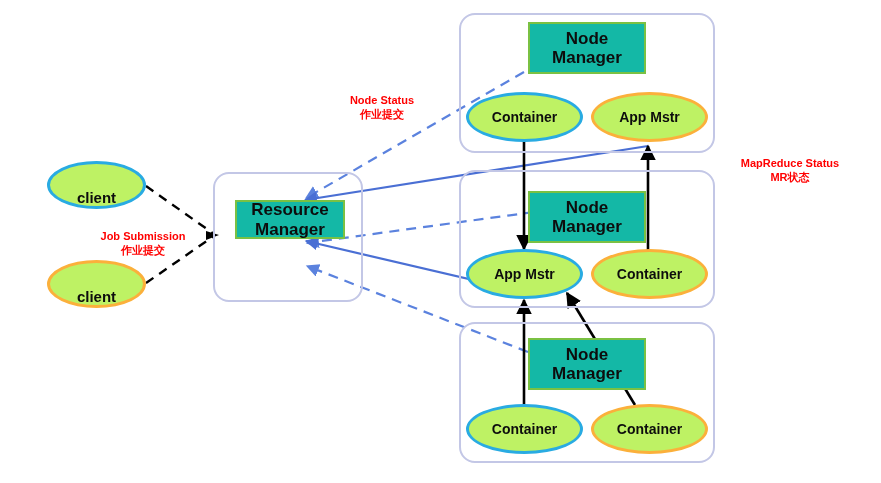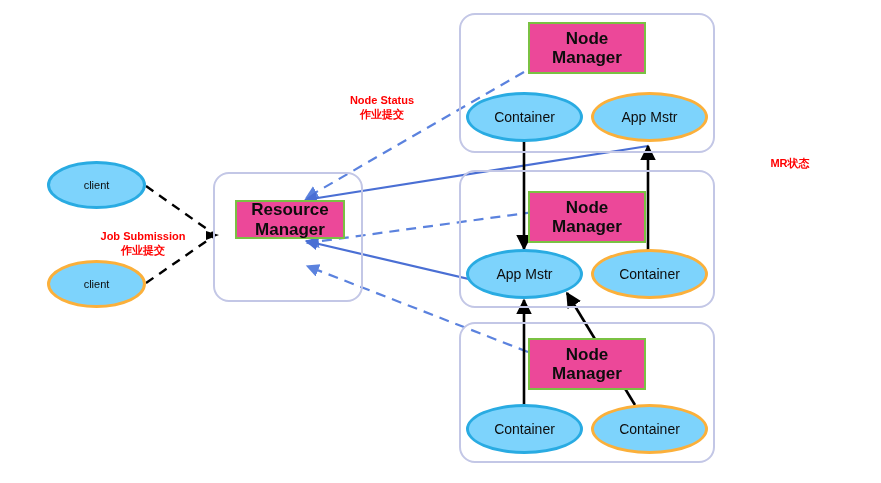--- a/index.html
+++ b/index.html
@@ -37,53 +37,53 @@
     position: absolute;
     border: 2px solid #c3c7e6;
     border-radius: 16px;
     background: transparent;
     box-sizing: border-box;
   }
   
   .green-box {
     position: absolute;
     border: 2px solid #7ac143;
-    background: #ec4899;
+    background: #14b8a6;
     box-sizing: border-box;
     display: flex;
     align-items: center;
     justify-content: center;
     text-align: center;
     font-weight: bold;
     color: #0d0d0d;
     line-height: 1.12;
   }
   .nm-box {
     font-size: 17px;
   }
   .rm-box {
     font-size: 17px;
   }
   
   .ellipse {
     position: absolute;
     border-radius: 50%;
-    background: #7dd3fc;
+    background: #bef264;
     box-sizing: border-box;
     display: flex;
     align-items: center;
     justify-content: center;
     text-align: center;
-    font-weight: normal;
+    font-weight: bold;
     color: #0d0d0d;
     font-size: 14px;
   }
   .e-blue  { border: 3px solid #29abe2; }
   .e-amber { border: 3px solid #fbb03b; }
-  .client-ellipse { font-size: 11px; }
+  .client-ellipse { font-size: 15px; align-items: flex-end; }
   
   .red-label {
     position: absolute;
     color: #ff0000;
     font-weight: bold;
     font-size: 11px;
     line-height: 1.25;
     text-align: center;
     white-space: nowrap;
     background: transparent;
@@ -208,16 +208,17 @@
     <span class="ln2">作业提交</span>
   </div>
 
   <div class="red-label" style="left:80px; top:230px; width:126px;">
     <span>Job Submission</span>
     <span class="ln2">作业提交</span>
   </div>
 
 
   <div class="red-label" style="left:722px; top:157px; width:136px;">
+    <span>MapReduce Status</span>
     <span class="ln2">MR状态</span>
   </div>
 
 </div>
 
 </body></html>

